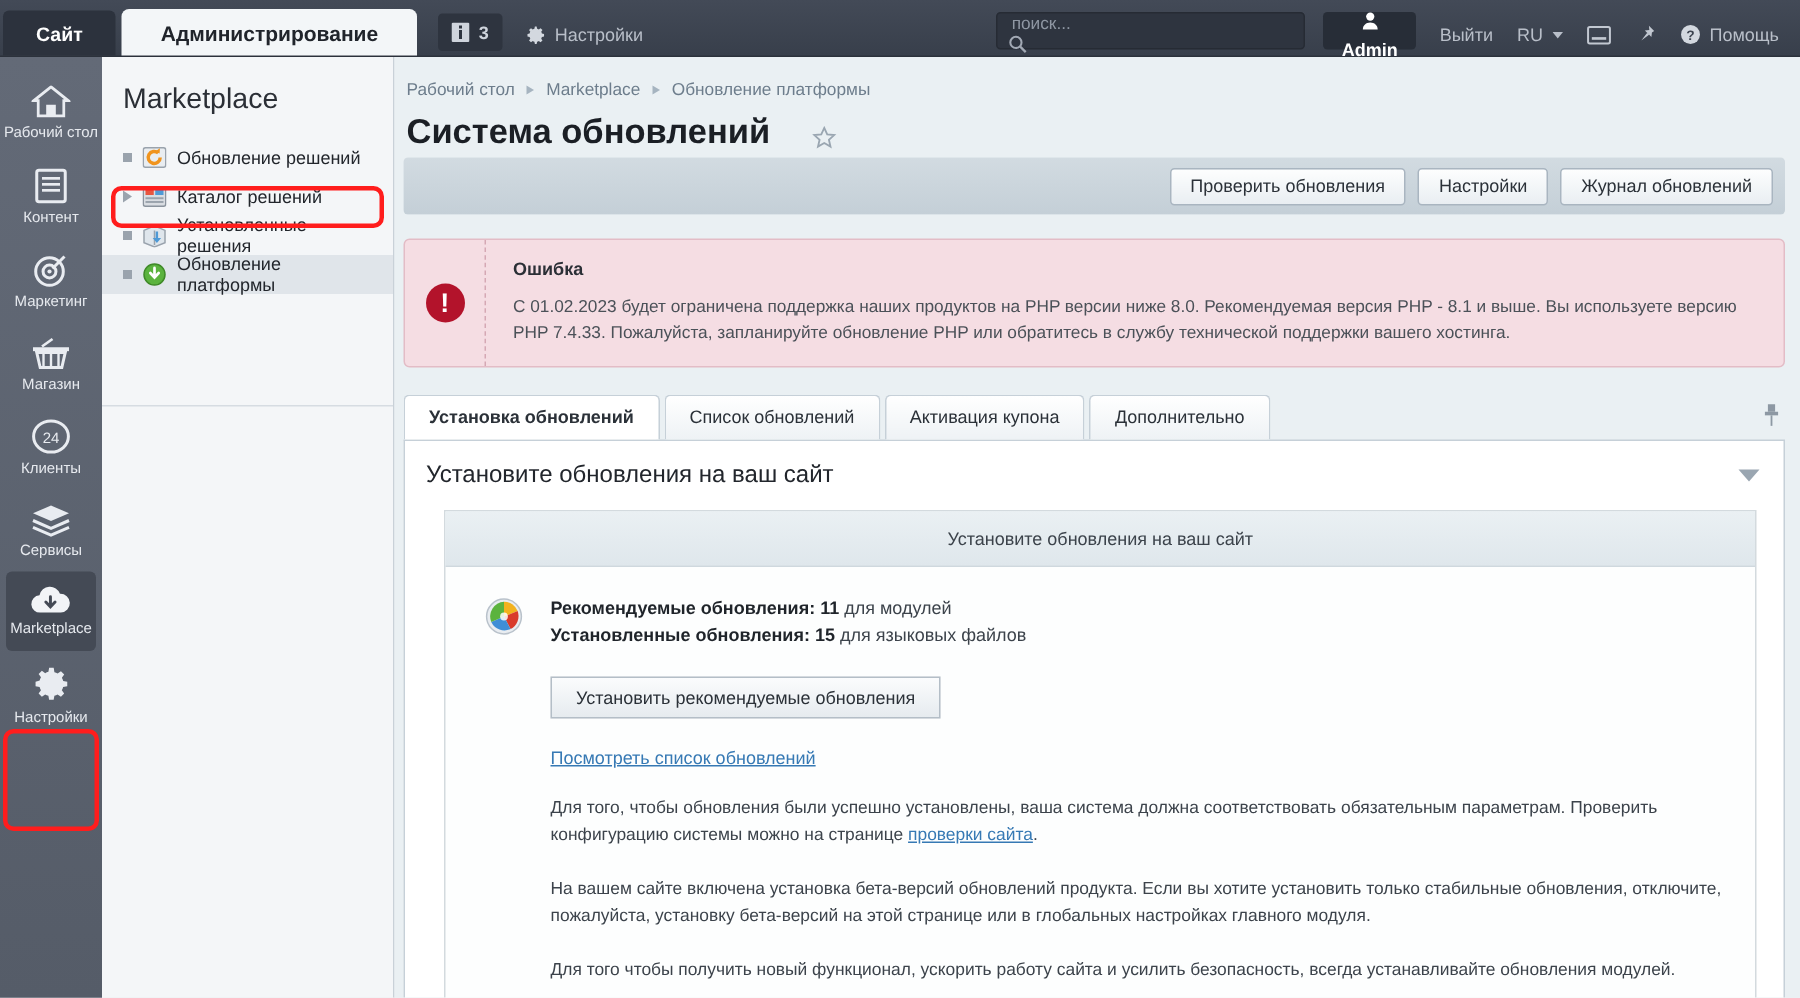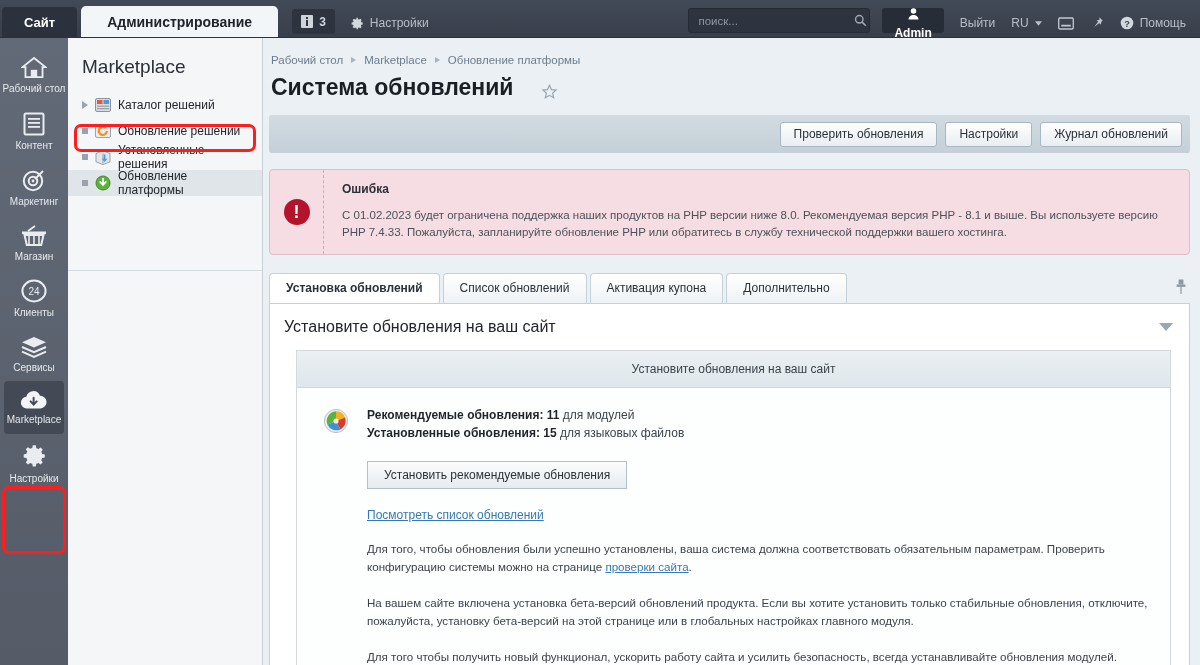--- a/index.html
+++ b/index.html
@@ -43,23 +43,23 @@
     color: #cfd4dc; font-size: 12px; font-weight: bold;
     cursor: pointer;
   }
   .hdr-item {
     display: flex; align-items: center; gap: 6px;
     margin: 0 0 7px 16px;
     color: #b9bfc9; font-size: 12px; cursor: pointer;
   }
   .hdr-spacer { flex: 1; }
   .search-box {
-    width: 182px; height: 25px; margin: 0 0 4px 0;
+    width: 206px; height: 25px; margin: 0 0 4px 0;
     background: #2e343f; border: 1px solid #262b34; border-radius: 3px;
-    display: flex; align-items: center; padding: 0 7px;
+    display: flex; padding: 0 7px; flex-direction: column;
   }
   .search-box input {
     flex: 1; background: transparent; border: 0; outline: none;
     color: #cfd4dc; font-size: 11.5px;
     font-family: "Liberation Sans", sans-serif;
   }
   .search-box input::placeholder { color: #8f97a3; }
   .admin-chip {
     height: 25px; margin: 0 0 4px 12px; padding: 0 12px;
     display: flex; align-items: center; gap: 6px;
@@ -145,21 +145,21 @@
     border-left: 5px solid #a6b4c0;
     border-top: 3.5px solid transparent; border-bottom: 3.5px solid transparent;
   }
   .page-title-row {
     display: flex; align-items: flex-end; gap: 27px;
     padding: 8px 0 0 8px;
   }
   .page-title { font-size: 23px; font-weight: bold; color: #1b1f25; }
 
   .toolbar {
-    margin: 14px 10px 0 6px; height: 38px;
+    margin: 4px 10px 0 6px; height: 38px;
     background: #ccd6dd;
     background-image: linear-gradient(#d2dbe1, #c4cfd7);
     border-radius: 3px;
     display: flex; align-items: center; justify-content: flex-end;
     padding-right: 8px; gap: 8px;
   }
   .btn {
     height: 25px; padding: 0 13px;
     display: flex; align-items: center;
     background: #f6f8fa;
@@ -449,43 +449,43 @@
     <span class="rlabel">Настройки</span>
   </div>
 </div>
 
 <div class="redbox" style="left:2px; top:486px; width:64px; height:68px;"></div>
 
 <div class="subnav">
   <div class="subnav-title">Marketplace</div>
 
   <div class="nav-item">
+    <span class="nav-bullet"></span>
+    <span class="nav-ico">
+      <svg width="16" height="16" viewBox="0 0 16 16">
+          <rect x="0.5" y="1.5" width="15" height="13" rx="1.5" fill="#e9edf1" stroke="#9aa3ad"></rect>
+          <path d="M11.8 8a4 4 0 11-1.3-3" fill="none" stroke="#f0941e" stroke-width="2.3"></path>
+          <path d="M11.6 1.8l-0.2 3.6-3.2-1.2z" fill="#f0941e"></path>
+        </svg>
+    </span>
+    <span>Обновление решений</span>
+  </div>
+
+  <div class="nav-item">
     <span class="nav-arrow"></span>
     <span class="nav-ico">
       <svg width="16" height="16" viewBox="0 0 16 16">
           <rect x="0.5" y="1.5" width="15" height="13" rx="1.5" fill="#d9dde2" stroke="#8b949e"></rect>
           <rect x="2" y="3" width="5.5" height="4" fill="#e8563f"></rect>
           <rect x="8.5" y="3" width="5.5" height="4" fill="#4f9ad6"></rect>
           <rect x="2" y="8.5" width="12" height="1.3" fill="#9aa3ad"></rect>
           <rect x="2" y="11" width="12" height="1.3" fill="#9aa3ad"></rect>
         </svg>
     </span>
     <span>Каталог решений</span>
-  </div>
-
-  <div class="nav-item">
-    <span class="nav-bullet"></span>
-    <span class="nav-ico">
-      <svg width="16" height="16" viewBox="0 0 16 16">
-          <rect x="0.5" y="1.5" width="15" height="13" rx="1.5" fill="#e9edf1" stroke="#9aa3ad"></rect>
-          <path d="M11.8 8a4 4 0 11-1.3-3" fill="none" stroke="#f0941e" stroke-width="2.3"></path>
-          <path d="M11.6 1.8l-0.2 3.6-3.2-1.2z" fill="#f0941e"></path>
-        </svg>
-    </span>
-    <span>Обновление решений</span>
   </div>
 
   <div class="nav-item">
     <span class="nav-bullet"></span>
     <span class="nav-ico">
       <svg width="16" height="16" viewBox="0 0 16 16">
           <path d="M1 4.6L8 1.6l7 3v8.2l-7 2.8-7-2.8z" fill="#dfe6ec" stroke="#9aa3ad"></path>
           <path d="M8 4.6v9.8" stroke="#9aa3ad"></path>
           <path d="M10.4 5.4v4.3h2L9.6 13 6.8 9.7h2V5.4z" fill="#4f9ad6"></path>
         </svg>

